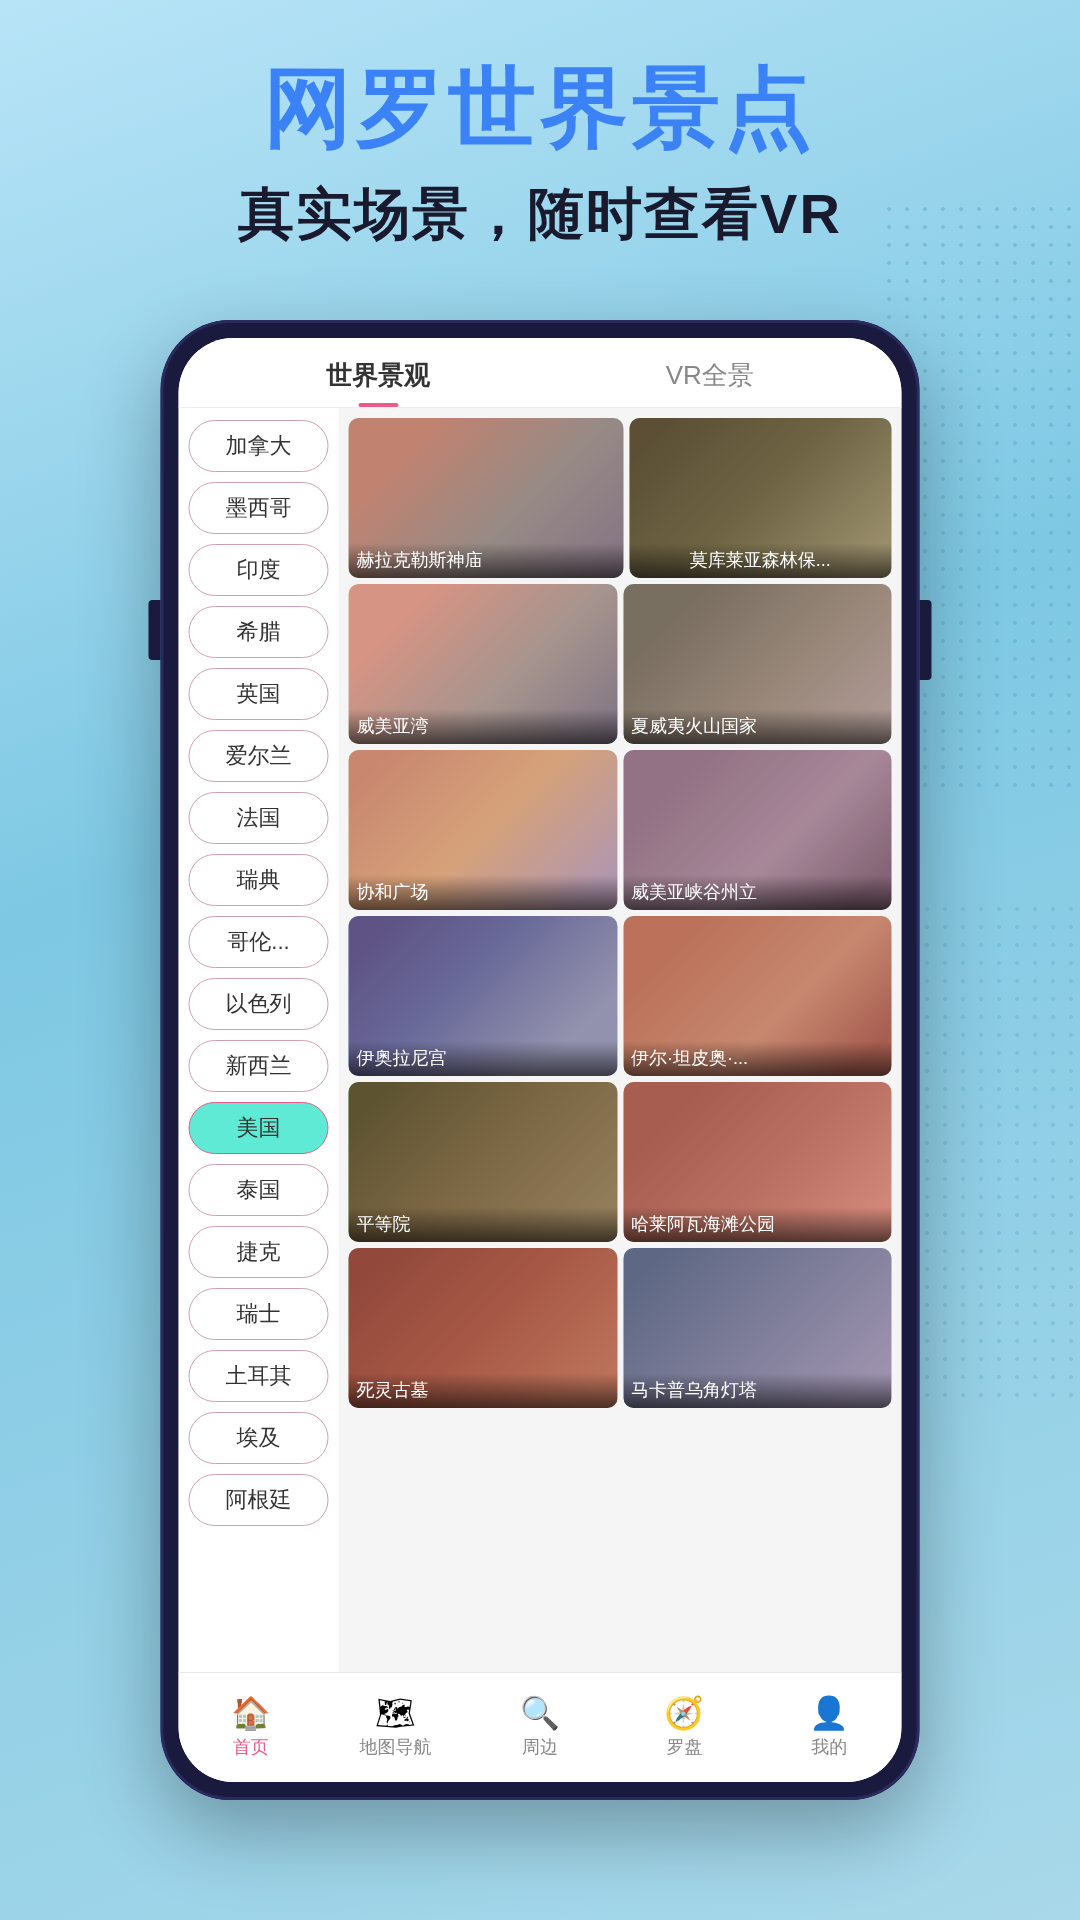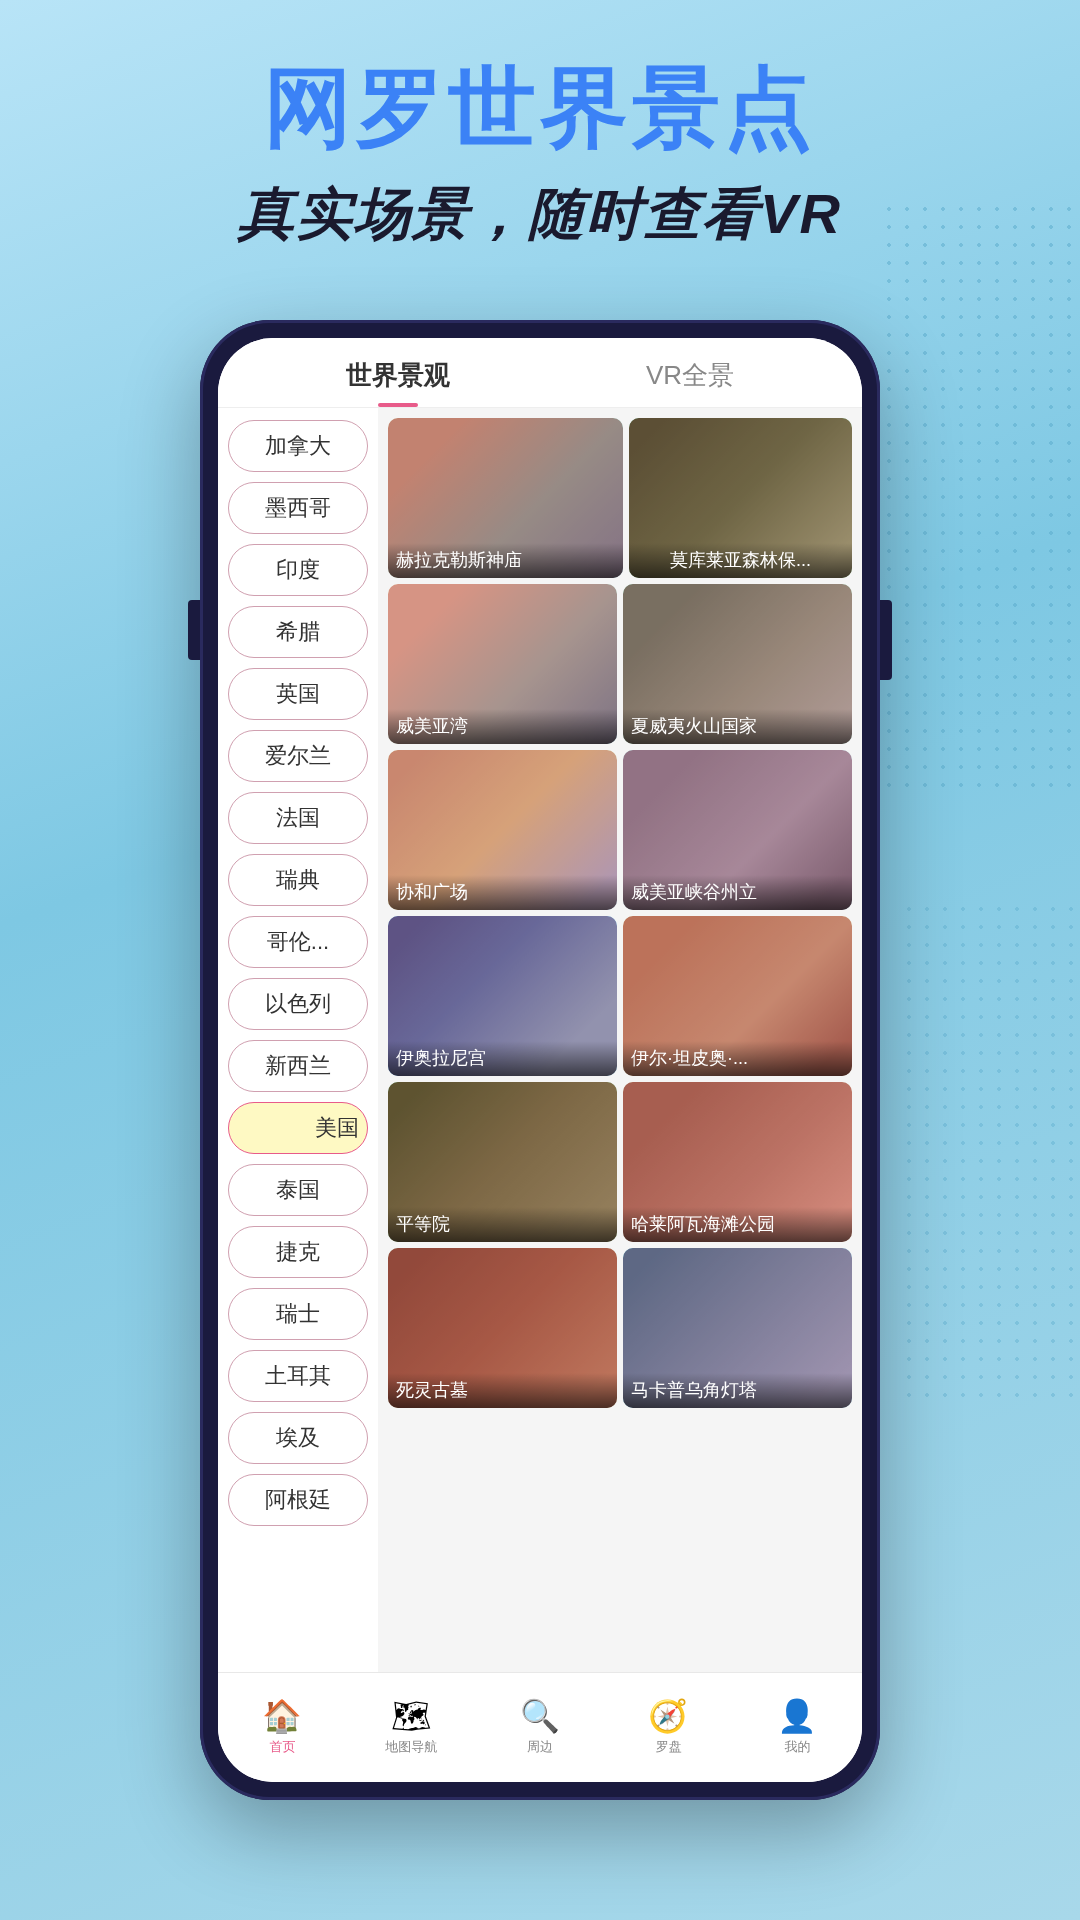--- a/index.html
+++ b/index.html
@@ -49,30 +49,29 @@
       color: #3b82f6;
       letter-spacing: 4px;
       line-height: 1.1;
     }
     .sub-title {
       font-size: 56px;
       font-weight: 600;
       color: #1a1a2e;
       margin-top: 20px;
       letter-spacing: 2px;
-      font-style: italic;
     }
 
     
     .phone-container {
       position: absolute;
       top: 320px;
       left: 50%;
       transform: translateX(-50%);
-      width: 680px;
+      width: 759px;
       height: 1480px;
       background: #1a1a3e;
       border-radius: 70px;
       padding: 18px;
       box-shadow: 0 30px 80px rgba(0,0,0,0.3), inset 0 0 0 3px #2a2a5e;
       z-index: 3;
     }
 
     .phone-inner {
       width: 100%;
@@ -160,24 +159,23 @@
       border-radius: 30px;
       padding: 10px 8px;
       text-align: center;
       font-size: 22px;
       color: #333;
       margin-bottom: 10px;
       cursor: pointer;
       background: #fff;
     }
     .sidebar-item.active {
-      background: #fef9c3;
+      background: #5eead4;
       border-color: #e85b8a;
       color: #333;
-      text-align: right;
     }
 
     
     .grid-area {
       flex: 1;
       overflow-y: auto;
       padding: 10px;
       background: #f5f5f5;
       scrollbar-width: none;
     }
@@ -251,21 +249,21 @@
       align-items: center;
       justify-content: center;
       gap: 6px;
       cursor: pointer;
     }
     .nav-icon {
       font-size: 32px;
       line-height: 1;
     }
     .nav-label {
-      font-size: 13px;
+      font-size: 18px;
       color: #888;
       font-family: Liberation Serif, serif;
     }
     .nav-item.active .nav-label {
       color: #e85b8a;
     }
     .nav-item.active .nav-icon {
       color: #e85b8a;
     }
   </style>

